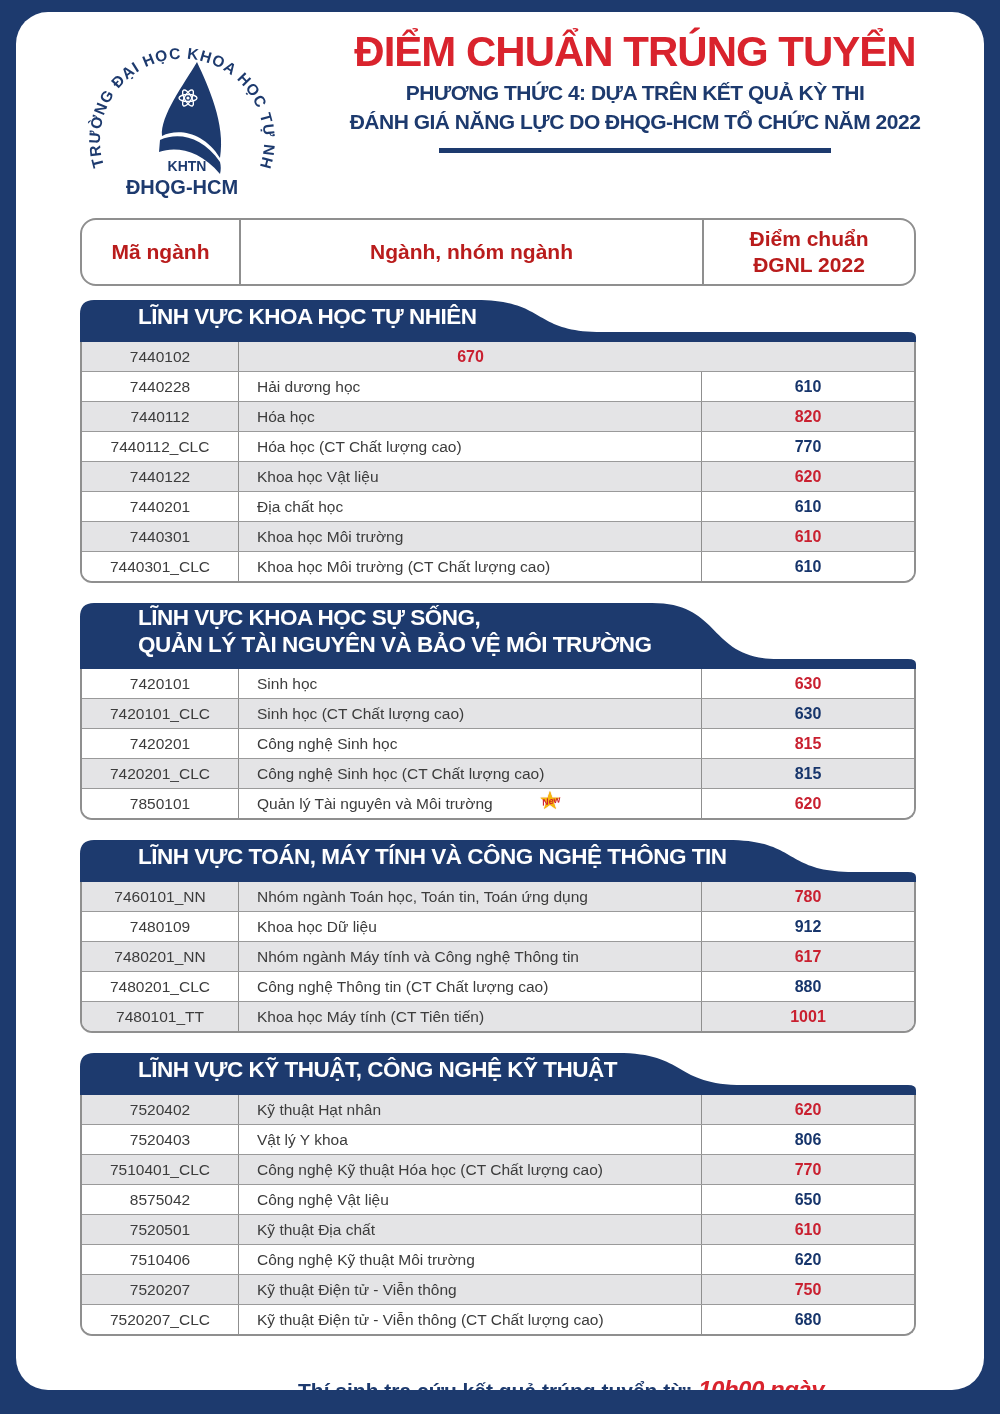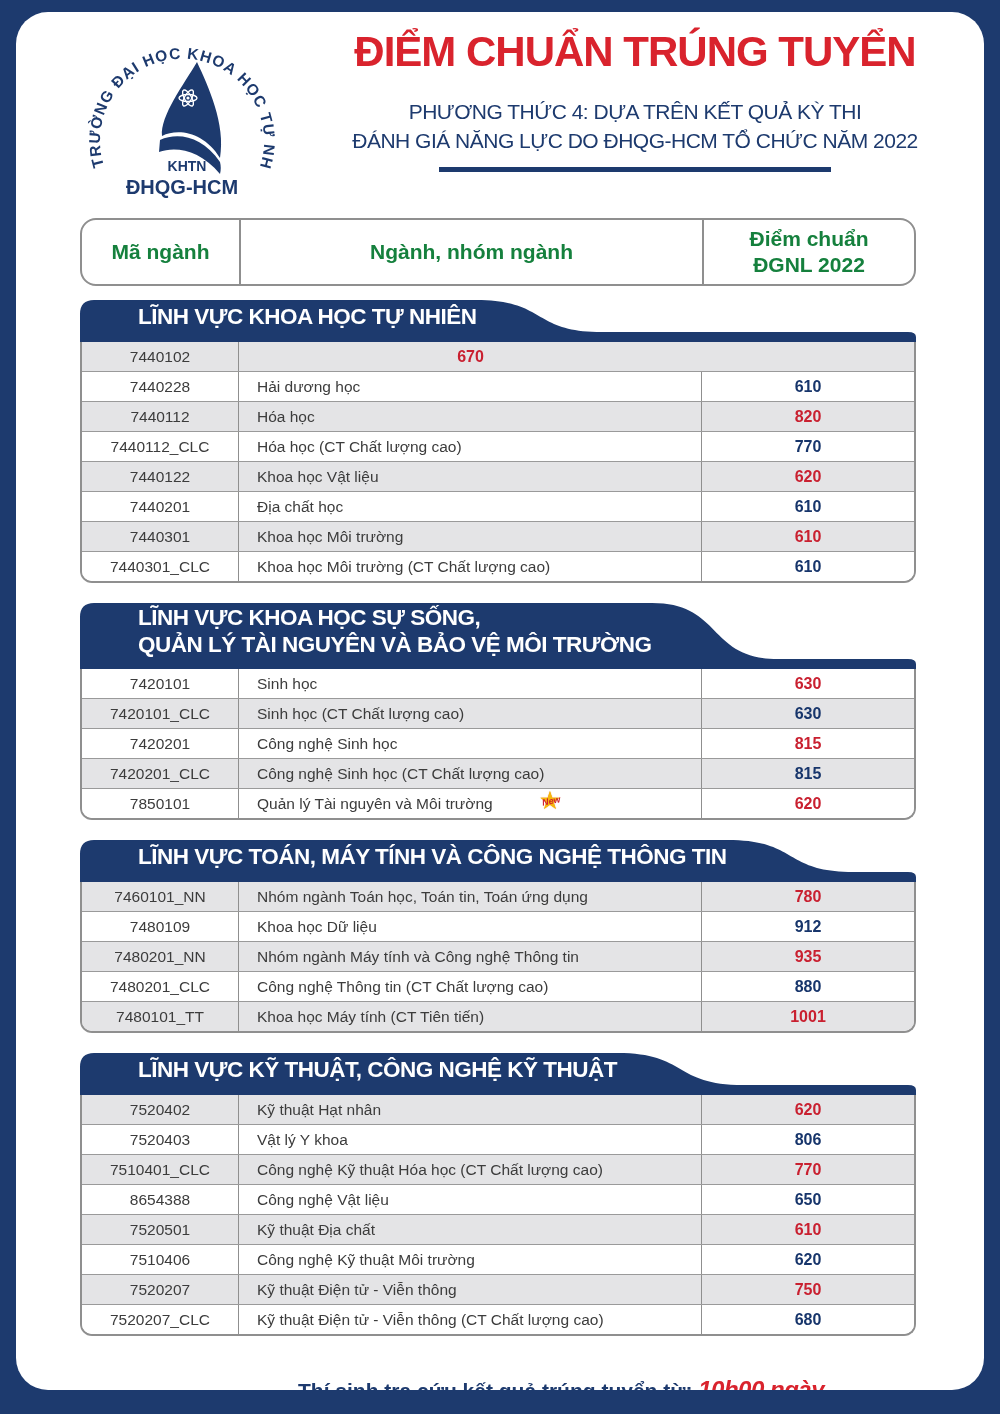--- a/index.html
+++ b/index.html
@@ -16,33 +16,33 @@
   }
   
   .header{position:relative;height:192px;}
   .logo{position:absolute;left:58px;top:12px;width:216px;height:180px;}
   .titles{position:absolute;left:290px;right:20px;top:18px;text-align:center;}
   .main-title{
     color:#d9232d;font-size:42px;font-weight:800;letter-spacing:-1px;
     line-height:44px;white-space:nowrap;
   }
   .subtitle{
-    margin-top:23px;color:#1d3a6e;font-size:21px;font-weight:400;
+    margin-top:4px;color:#1d3a6e;font-size:21px;font-weight:700;
     line-height:29px;letter-spacing:-0.5px;
   }
   .subtitle-rule{
     width:392px;height:5px;background:#1d3a6e;margin:12px auto 0 auto;border:0;
   }
   
   .content{padding:14px 68px 0 64px;}
   .thead{
     display:grid;grid-template-columns:157px 1fr 212px;
     border:2px solid #8f8f8f;border-radius:16px;
     height:64px;align-items:center;background:#fff;
-    color:#15803d;font-weight:800;font-size:21px;text-align:center;
+    color:#b91c1c;font-weight:800;font-size:21px;text-align:center;
     margin-bottom:14px;
   }
   .thead .th{display:flex;align-items:center;justify-content:center;height:100%;}
   .thead .th+.th{border-left:2px solid #8f8f8f;}
   .thead .th.pre{white-space:pre-line;line-height:26px;}
   
   .section{margin-bottom:20px;}
   .banner{position:relative;width:100%;}
   .banner svg{display:block;width:100%;}
   .banner .fill{fill:#1d3a6e;}
@@ -272,21 +272,21 @@
               <div class="cell name">
                 <span>Khoa học Dữ liệu</span>
               </div>
               <div class="cell score blue">912</div>
             </div>
             <div class="row gray">
               <div class="cell code">7480201_NN</div>
               <div class="cell name">
                 <span>Nhóm ngành Máy tính và Công nghệ Thông tin</span>
               </div>
-              <div class="cell score red">935</div>
+              <div class="cell score red">617</div>
             </div>
             <div class="row">
               <div class="cell code">7480201_CLC</div>
               <div class="cell name">
                 <span>Công nghệ Thông tin (CT Chất lượng cao)</span>
               </div>
               <div class="cell score blue">880</div>
             </div>
             <div class="row gray">
               <div class="cell code">7480101_TT</div>
@@ -322,21 +322,21 @@
               <div class="cell score blue">806</div>
             </div>
             <div class="row gray">
               <div class="cell code">7510401_CLC</div>
               <div class="cell name">
                 <span>Công nghệ Kỹ thuật Hóa học (CT Chất lượng cao)</span>
               </div>
               <div class="cell score red">770</div>
             </div>
             <div class="row">
-              <div class="cell code">8654388</div>
+              <div class="cell code">8575042</div>
               <div class="cell name">
                 <span>Công nghệ Vật liệu</span>
               </div>
               <div class="cell score blue">650</div>
             </div>
             <div class="row gray">
               <div class="cell code">7520501</div>
               <div class="cell name">
                 <span>Kỹ thuật Địa chất</span>
               </div>

